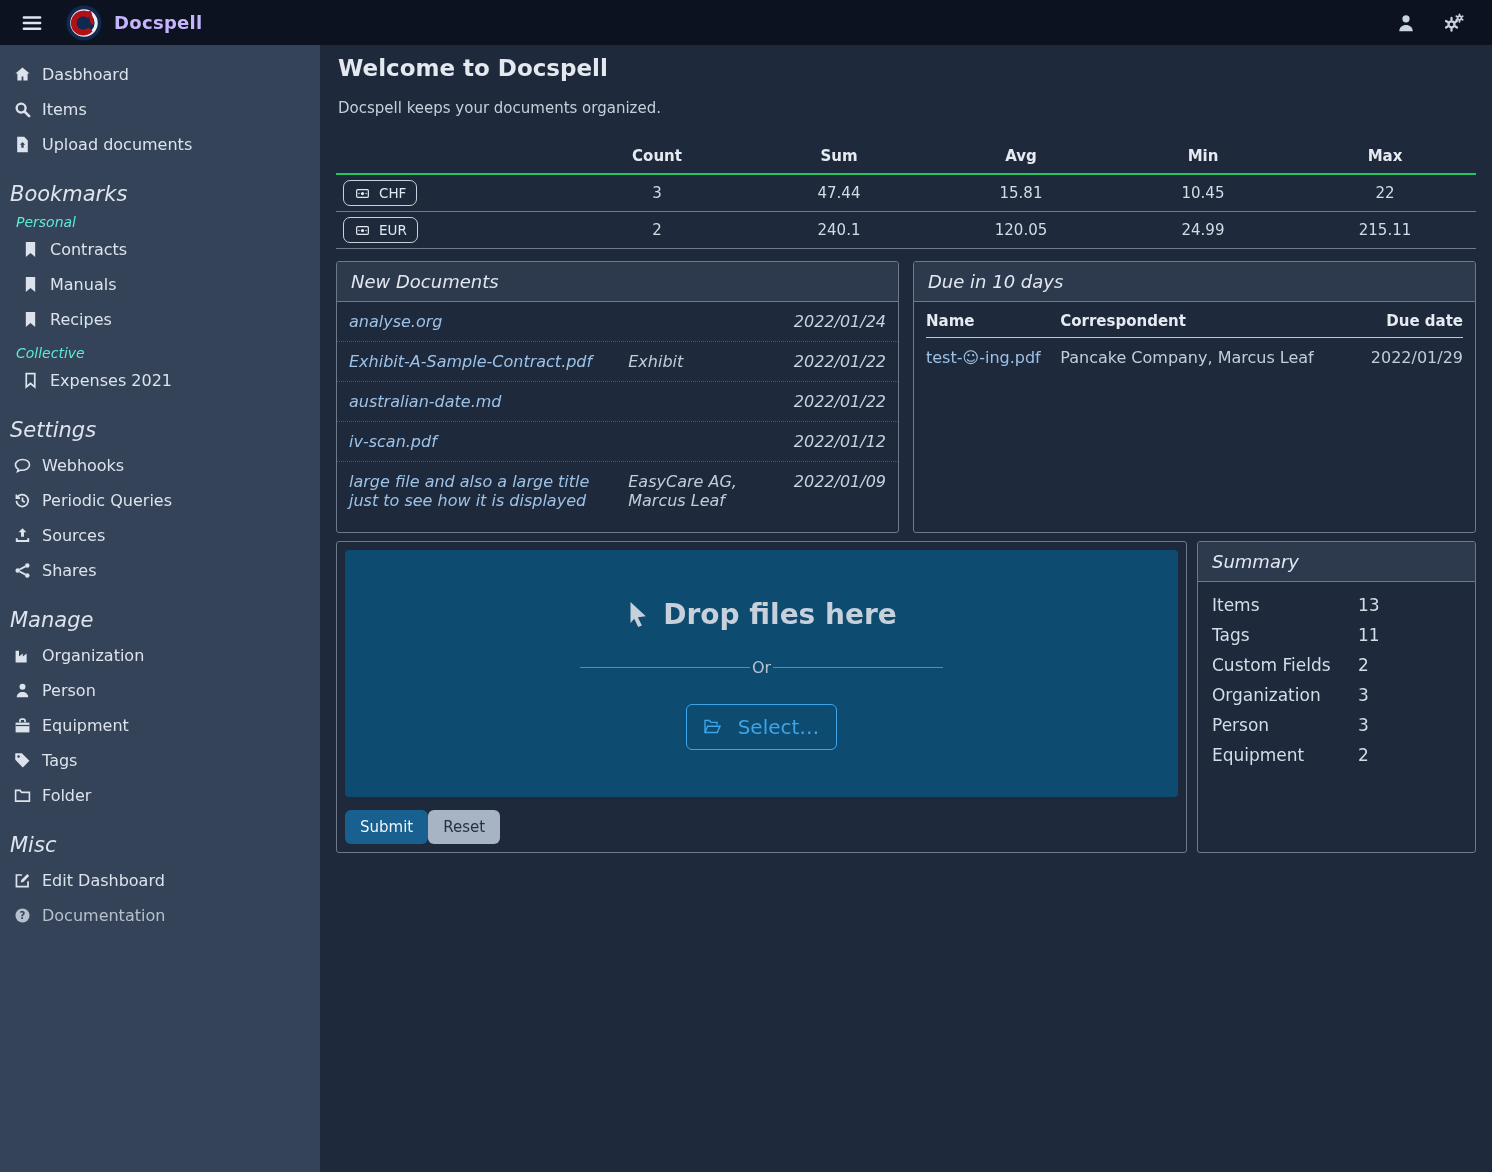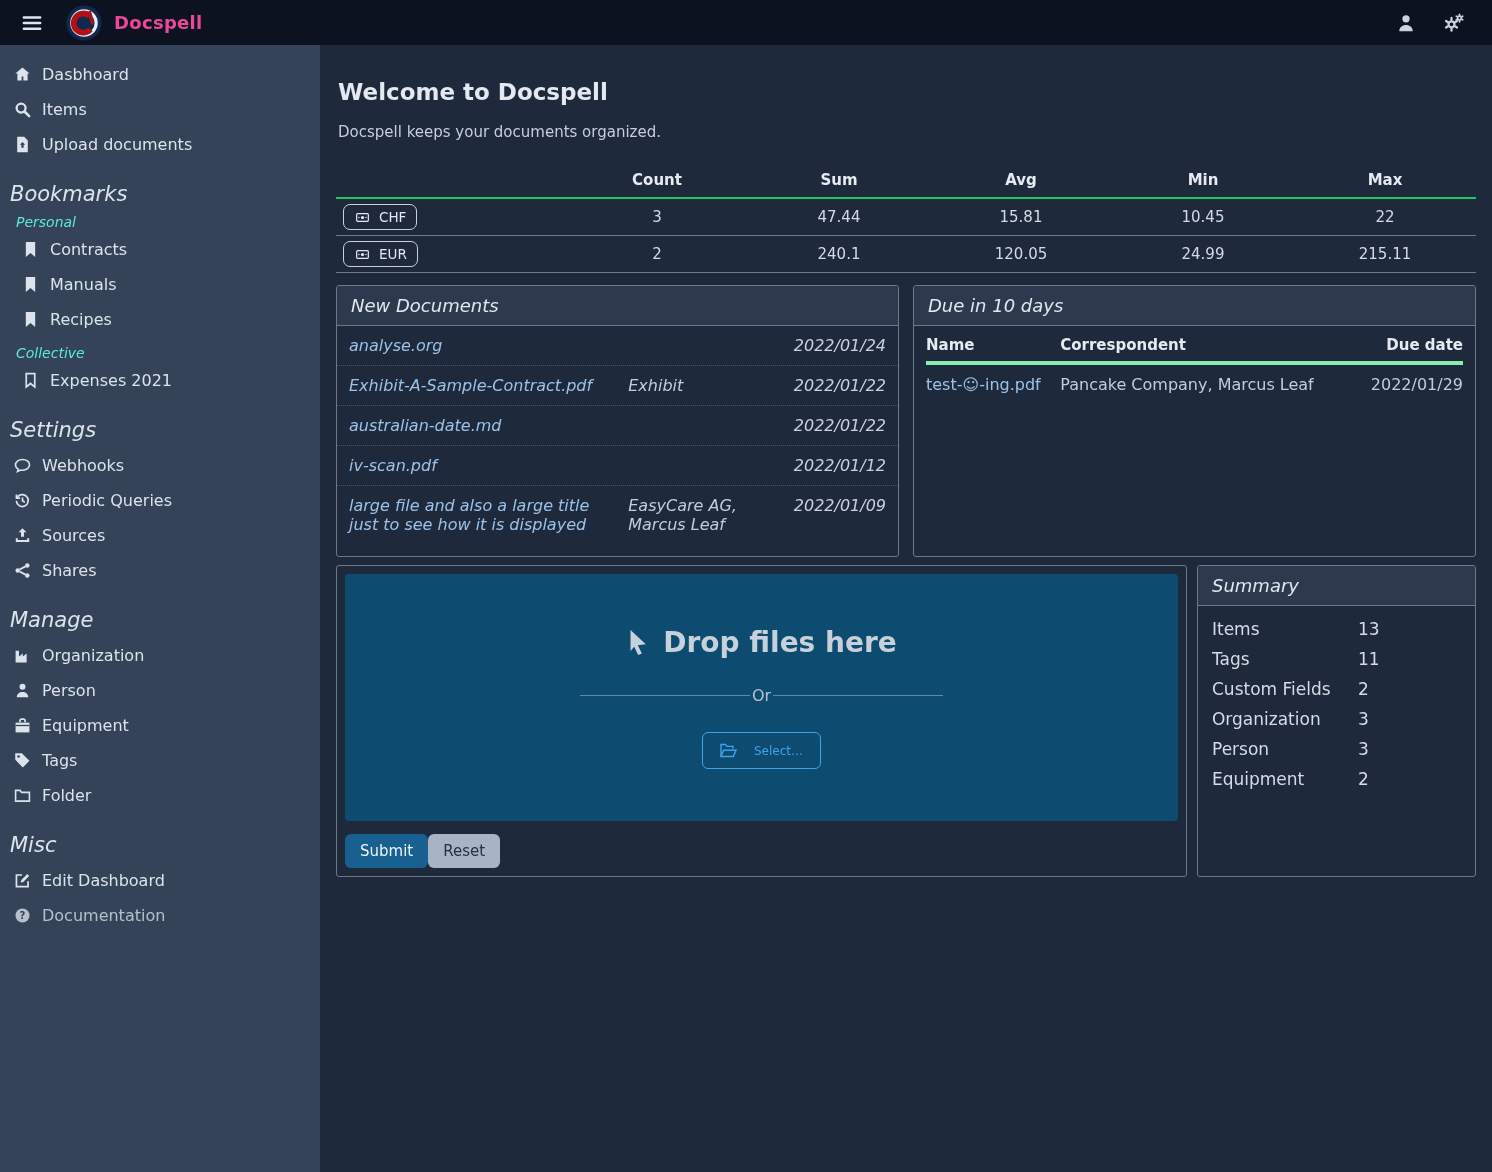--- a/index.html
+++ b/index.html
@@ -10,28 +10,28 @@
   }
   
   .navbar {
     height:45px; background:#0c1220; display:flex; align-items:center;
     padding:0 22px; color:#cfdceb;
   }
   .nav-burger { background:none; border:none; color:#dfe6ef; cursor:pointer; display:flex; align-items:center; }
   .nav-burger svg { width:20px; height:20px; }
   .brand { display:flex; align-items:center; margin-left:24px; cursor:pointer; }
   .brand svg.logo { width:36px; height:36px; }
-  .brand-title { font-weight:bold; font-size:18px; margin-left:12px; color:#ec4899; letter-spacing:.3px; }
+  .brand-title { font-weight:bold; font-size:18px; margin-left:12px; color:#c4b5fd; letter-spacing:.3px; }
   .nav-right { margin-left:auto; display:flex; align-items:center; gap:28px; padding-right:6px; }
   .nav-right button { background:none; border:none; color:#c9d4e0; cursor:pointer; display:flex; }
   .nav-right svg { width:20px; height:20px; }
   
   .layout { display:flex; height:1127px; }
   .sidebar { width:320px; background:#344357; color:#dce3ec; padding-top:12px; flex-shrink:0; }
-  .content { flex:1; padding:26px 16px; }
+  .content { flex:1; padding:2px 16px; }
   
   .side-item { display:flex; align-items:center; gap:11px; padding:8px 14px; font-size:16px; cursor:pointer; }
   .side-item svg { width:17px; height:17px; flex-shrink:0; }
   .section-head { font-style:italic; font-size:21px; color:#dde4ee; margin:20px 10px 6px; font-weight:400; }
   .sub-head { font-style:italic; font-size:14px; color:#5eead4; margin:8px 16px 2px; }
   .indent { padding-left:22px; }
   .dim { color:#b6c0cd; }
   
   .welcome-title { font-size:23px; font-weight:bold; color:#e4e9f0; margin:8px 0 0 2px; }
   .welcome-sub { font-size:15px; color:#c6cfdb; margin:18px 0 0 2px; }
@@ -59,40 +59,40 @@
     font-style:italic; font-size:18px; color:#e2e8f0;
   }
   
   .doc-row { display:flex; align-items:flex-start; padding:10px 12px; font-size:16px;font-style:italic; }
   .doc-row + .doc-row { border-top:1px dotted #4a5668; }
   .doc-name { flex:0 0 52%; color:#9dc2e8; text-decoration:none; cursor:pointer; padding-right:10px; }
   .doc-info { flex:0 0 26%; color:#c3cdd9; }
   .doc-date { flex:1; text-align:right; color:#c9d2de; }
   
   .due-table { padding:2px 12px; }
-  .due-hrow { display:flex; font-weight:bold; font-size:15px; color:#e6ebf1; border-bottom:4px solid #86efac; padding:8px 0 7px; }
+  .due-hrow { display:flex; font-weight:bold; font-size:15px; color:#e6ebf1; border-bottom:1px solid #86efac; padding:8px 0 7px; }
   .due-drow { display:flex; font-size:16px; padding:10px 0; }
   .due-c1 { flex:0 0 25%; }
   .due-c2 { flex:0 0 55%; }
   .due-c3 { flex:1; text-align:right; }
   .due-link { color:#9dc2e8; text-decoration:none; cursor:pointer; }
   .due-text { color:#c3cdd9; }
   
   .upload-panel { padding:8px; border-radius:3px; }
   .dropzone {
     background:#0e4b71; border-radius:4px; flex:1; display:flex; flex-direction:column;
     align-items:center; justify-content:center; gap:27px; cursor:pointer;
   }
   .drop-title { display:flex; align-items:center; gap:13px; font-size:28px; font-weight:bold; color:#c7d1dc; }
   .drop-title svg { width:24px; height:27px; }
   .or-divider { display:flex; align-items:center; gap:2px; color:#b8c4d2; font-size:16px; }
   .or-divider .line { width:170px; height:1px; background:rgba(255,255,255,.35); }
   .select-btn {
     display:flex; align-items:center; gap:17px; background:transparent; cursor:pointer;
-    border:1px solid #3ea4e9; border-radius:6px; color:#3ea4e9; font-size:12px;
+    border:1px solid #3ea4e9; border-radius:6px; color:#3ea4e9; font-size:20px;
     padding:10px 17px; font-family:inherit;
   }
   .select-btn svg { width:17px; height:15px; }
   .upload-actions { display:flex; margin-top:13px; }
   .btn { border:none; border-radius:6px; font-size:15px; padding:8px 15px; cursor:pointer; font-family:inherit; }
   .btn-submit { background:#17608f; color:#eef4fa; }
   .btn-reset { background:#a7b4c4; color:#273142; }
   
   .sum-body { padding:8px 0; }
   .sum-row { display:flex; padding:5px 14px; font-size:17px; color:#d5dce6; }

